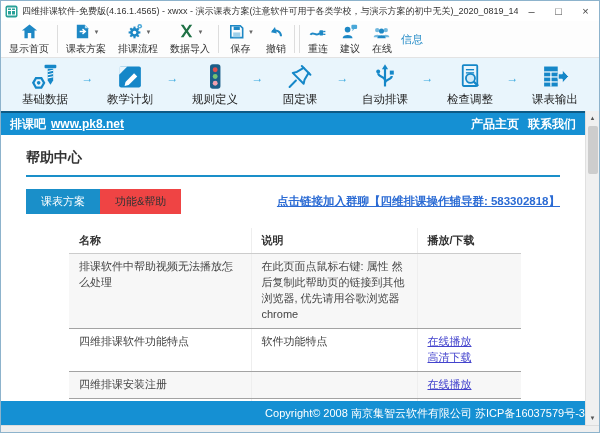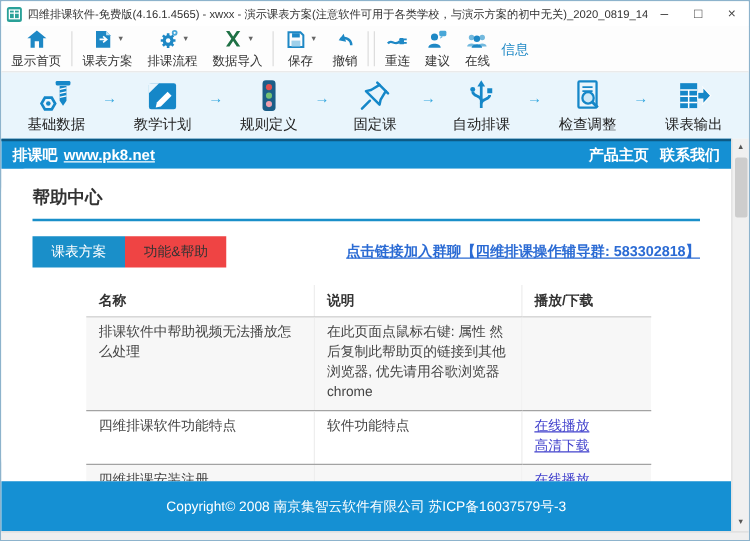--- a/index.html
+++ b/index.html
@@ -47,21 +47,21 @@
   .qq-link { margin-left: auto; font-size: 11.5px; color: #2b6bd4; text-decoration: underline; font-weight: bold; white-space: nowrap; }
 
   .help-table { margin: 14px 0 0 43px; width: 452px; border-collapse: collapse; font-size: 11px; color: #444; table-layout: fixed; }
   .help-table th { text-align: left; font-weight: bold; color: #333; padding: 5px 10px; border-bottom: 1px solid #ccc; border-right: 1px solid #eee; }
   .help-table th:last-child { border-right: none; }
   .help-table td { padding: 5px 10px; border-bottom: 1px solid #a3a3a3; border-right: 1px solid #eee; vertical-align: top; line-height: 1.45; overflow: hidden; }
   .help-table td:last-child { border-right: none; }
   .help-table tbody tr:nth-child(odd) { background: #f7f7f7; }
   .tlink { color: #4343cd; text-decoration: underline; margin-right: 8px; white-space: nowrap; }
 
-  .footer { height: 40px; flex: 0 0 auto; background: #1590d3; color: #fff; font-size: 11px; display: flex; align-items: center; justify-content: center; }
+  .footer { height: 24px; flex: 0 0 auto; background: #1590d3; color: #fff; font-size: 11px; display: flex; align-items: center; justify-content: flex-end; }
 
   
   .scrollbar { width: 14px; flex: 0 0 auto; background: #f0f0f0; border-left: 1px solid #e0e0e0; display: flex; flex-direction: column; align-items: center; }
   .sb-arrow { height: 14px; width: 14px; font-size: 6px; color: #555; display: flex; align-items: center; justify-content: center; }
   .sb-thumb { width: 10px; height: 48px; background: #cdcdcd; border-radius: 2px; margin-top: 1px; }
   .sb-bottom { margin-top: auto; }
 
   .bottom-strip { height: 7px; flex: 0 0 auto; background: #efefef; border-top: 1px solid #dcdcdc; }
 </style>
 </head>

